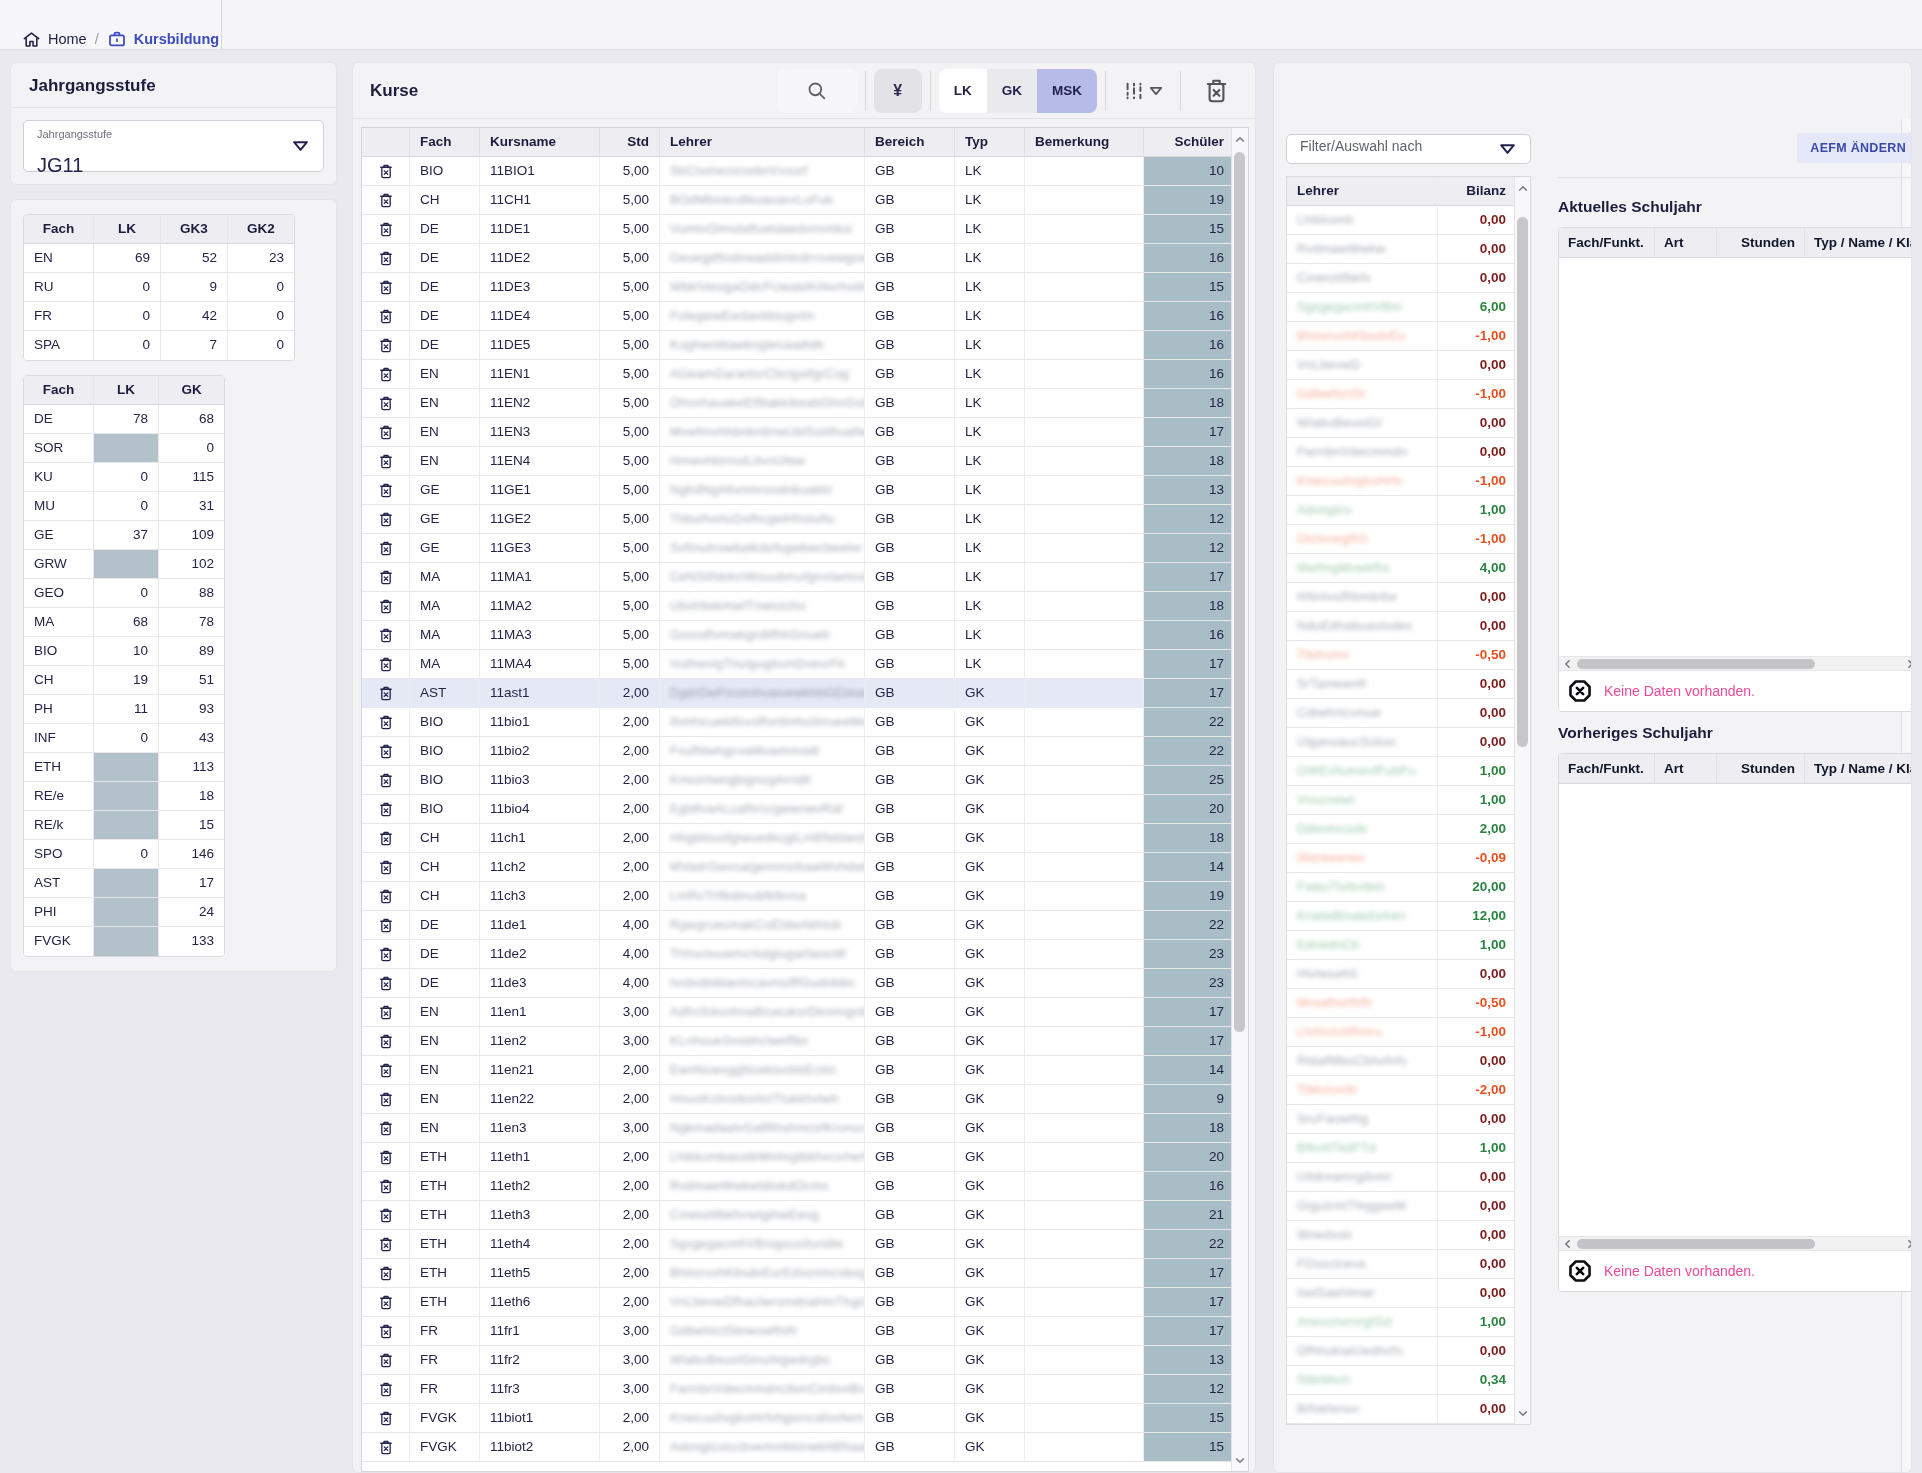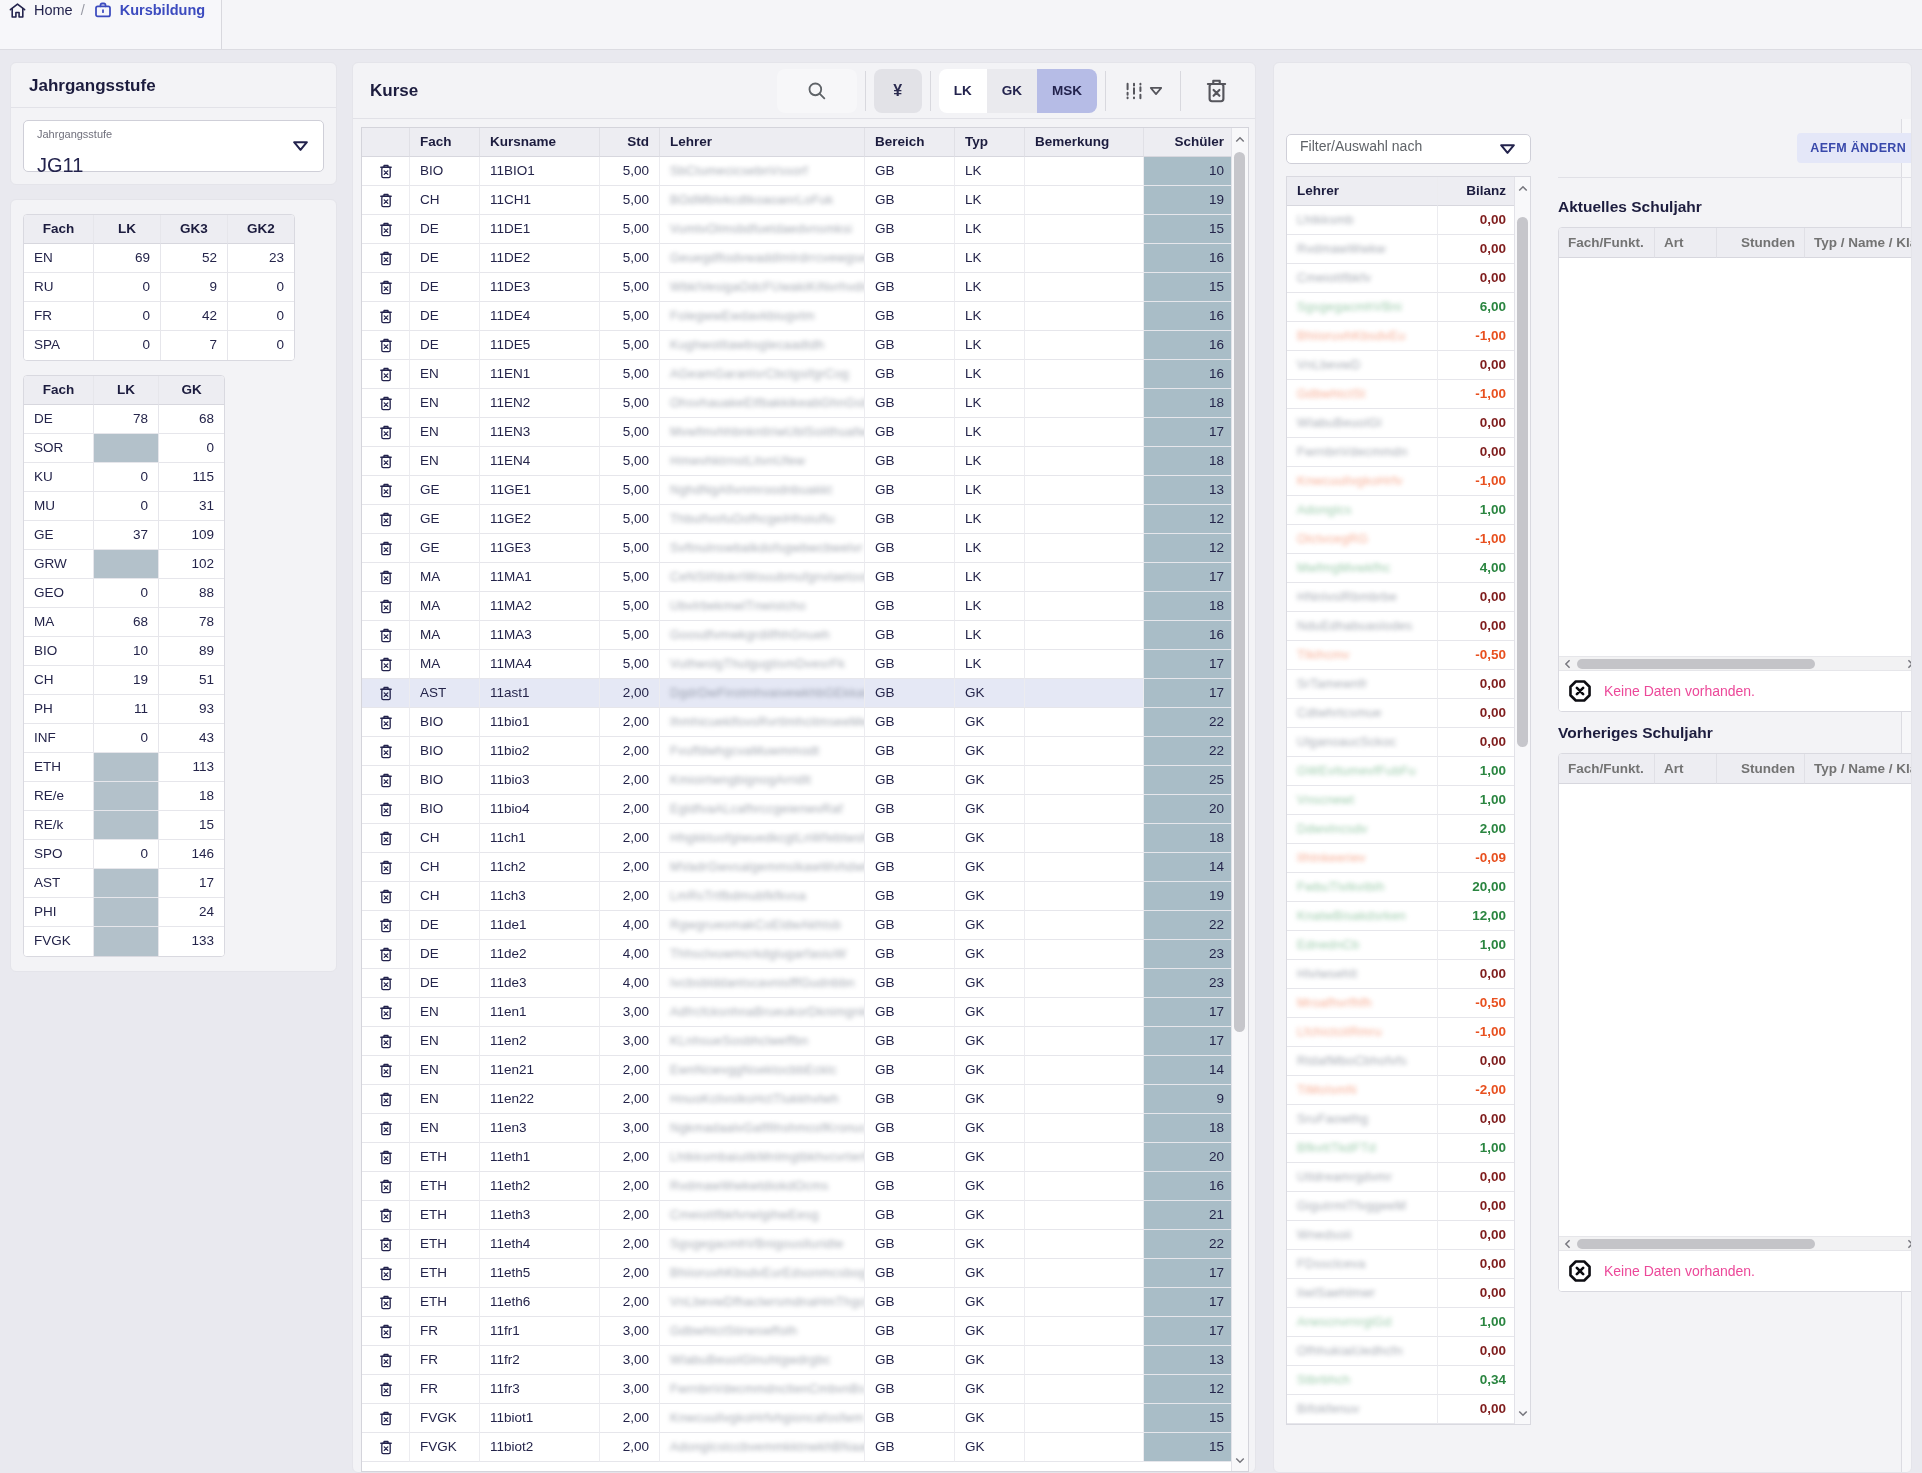--- a/index.html
+++ b/index.html
@@ -11,22 +11,22 @@
     position:relative;
   }
   .screen { position:absolute; inset:0; }
 
   
   .topbar {
     position:absolute; left:0; top:0; width:1922px; height:50px;
     background:#f5f5f8; border-bottom:1px solid #dcdce2;
     display:flex; align-items:center;
   }
-  .topbar .crumb-zone { width:222px; height:100%; display:flex; align-items:flex-start;
-    padding-left:8px; border-right:1px solid #d8d8de; background:#f7f7fa; }
+  .topbar .crumb-zone { width:222px; height:100%; display:flex; align-items:flex-end;
+    padding-left:22px; border-right:1px solid #d8d8de; background:#f7f7fa; }
   .crumbs { display:flex; align-items:center; gap:8px; font-size:14.5px; }
   .crumb-home { display:flex; align-items:center; gap:7px; color:#23234d; cursor:pointer; }
   .crumb-sep { color:#9a9ca6; }
   .crumb-cur { display:flex; align-items:center; gap:7px; color:#3c4bbf; font-weight:bold; cursor:pointer; }
 
   
   .panel { position:absolute; background:#f3f3f6; border:1px solid #e4e4ea; border-radius:6px; }
   .panel-left  { left:10px;  top:62px; width:327px;  height:942px; background:transparent; border:none; }
   .panel-mid   { left:352px; top:62px; width:904px;  height:1411px; overflow:hidden; }
   .panel-right { left:1273px;top:62px; width:639px;  height:1411px; overflow:hidden; }
@@ -134,21 +134,21 @@
   .dlabel { font-size:14.5px; font-weight:bold; color:#1c1c3e; line-height:31px; }
   .dlabels { margin-top:40px; }
   .aefm-row { display:flex; justify-content:flex-end; margin-top:14px; }
   .aefm-btn { background:#e4e7f8; border:none; border-radius:4px; padding:8px 13px;
     font-size:12.5px; font-weight:bold; color:#3949ab; letter-spacing:.3px; cursor:pointer; font-family:inherit; }
   .ddivider { height:1px; background:#e0e0e6; margin:14px 0 0 0; }
   .sec-title { font-size:15.5px; font-weight:bold; color:#1c1c3e; margin-top:20px; }
   .sec-card { margin-top:11px; background:#fff; border:1px solid #d9d9e0; border-radius:4px; overflow:hidden; }
   .sgrid { display:grid; grid-template-columns:96px 62px 88px 113px; }
   .scell { height:30px; line-height:29px; font-size:13.5px; padding:0 9px; background:#ededf2;
-    font-weight:bold; color:#737373; border-bottom:1px solid #d7d7de; border-right:1px solid #e0e0e6;
+    font-weight:bold; color:#0f172a; border-bottom:1px solid #d7d7de; border-right:1px solid #e0e0e6;
     white-space:nowrap; overflow:hidden; }
   .scell:last-child { border-right:none; }
   .scell.num { text-align:right; }
   .sec-empty { background:#fff; }
   .hscroll { height:14px; background:#f2f2f3; display:flex; align-items:center; border-top:1px solid #e6e6ea; }
   .hs-arrow { width:16px; height:14px; display:flex; align-items:center; justify-content:center; cursor:pointer; }
   .hs-track { flex:1; height:14px; position:relative; }
   .hs-thumb { position:absolute; top:2px; height:10px; border-radius:5px; background:#c4c4c8; cursor:pointer; }
   .nodata { display:flex; align-items:center; gap:11px; padding:7px 8px; background:#fff; border-top:1px solid #e6e6ea; }
   .nodata-text { font-size:14px; color:#ec4899; }

